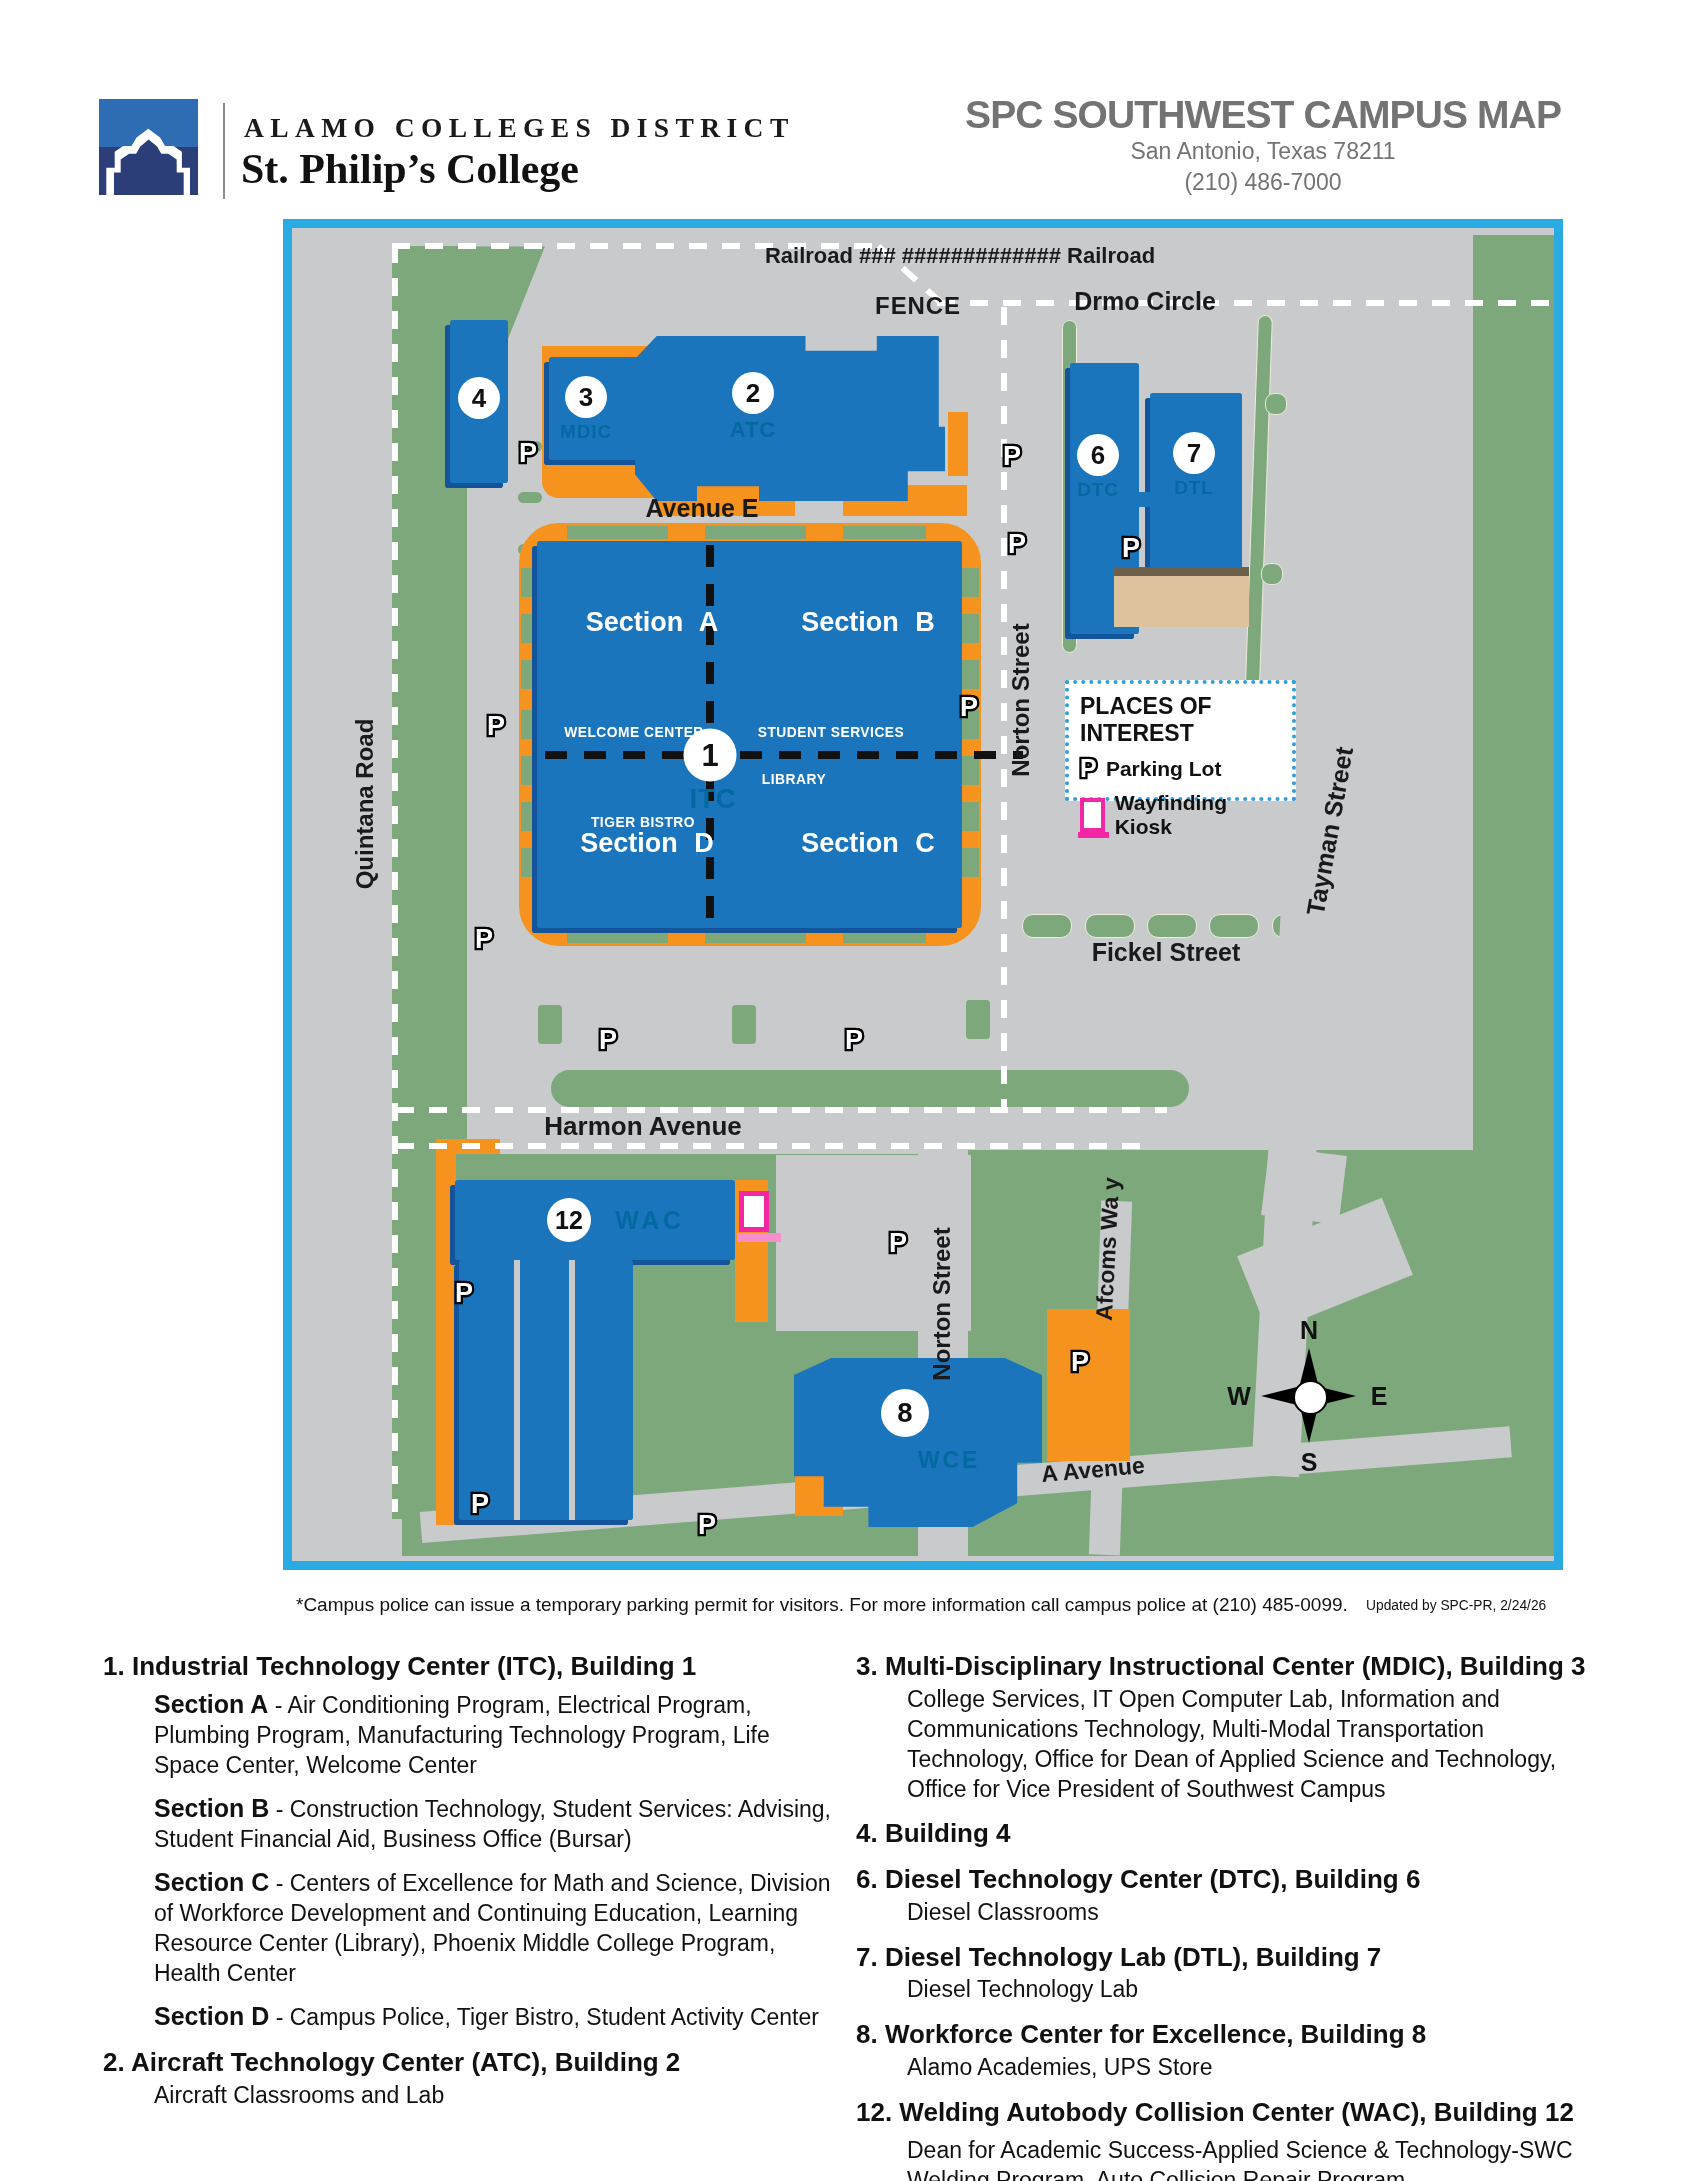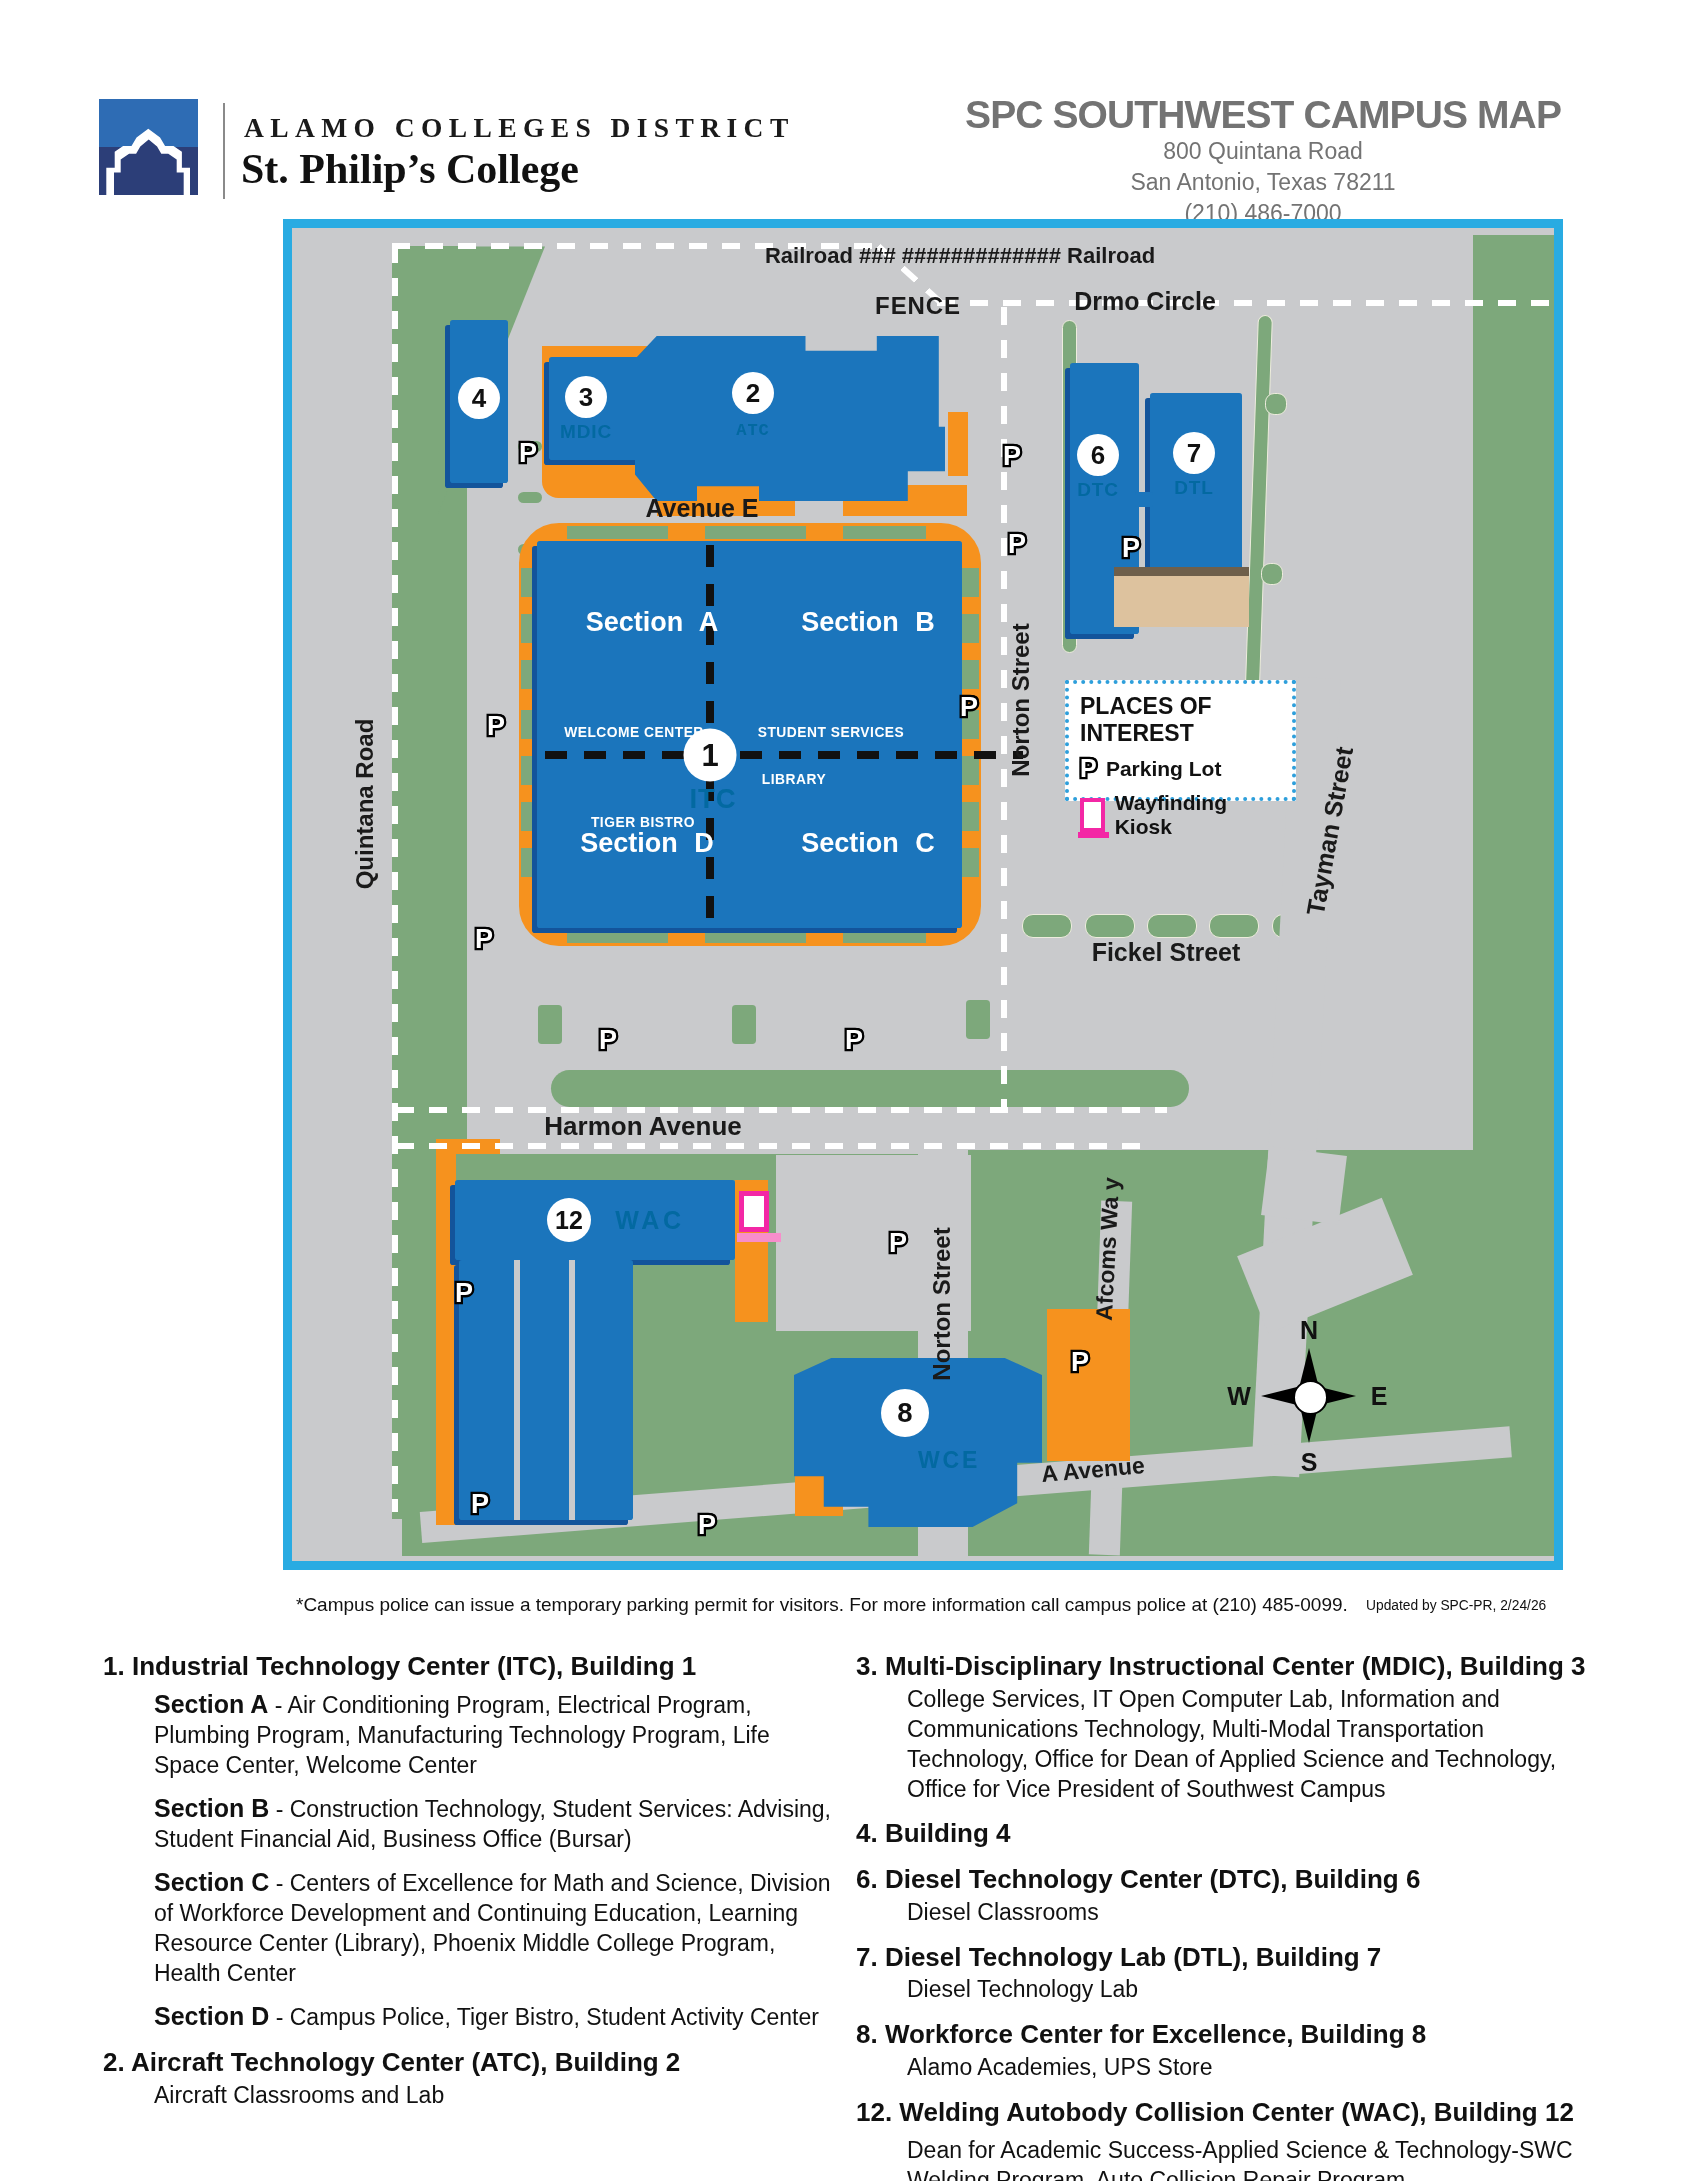--- a/index.html
+++ b/index.html
@@ -70,21 +70,20 @@
 
   <div class="logo">
     <div class="alamo"></div>
     <div class="alamo-inner"></div>
   </div>
   <div class="hdr-divider"></div>
   <div class="hdr-district">ALAMO COLLEGES DISTRICT</div>
   <div class="hdr-college">St. Philip’s College</div>
   <div class="hdr-right">
     <div class="hdr-title">SPC SOUTHWEST CAMPUS MAP</div>
-    <div class="hdr-addr">800 Quintana Road</div>
     <div class="hdr-addr">San Antonio, Texas 78211</div>
     <div class="hdr-addr">(210) 486-7000</div>
   </div>
 
   <div class="map">
 
     <div class="grn" style="left:100px;top:18.4px;width:75px;height:1273px;"></div>
     <div class="grn" style="left:100px;top:18.4px;width:153px;height:268px;clip-path:polygon(0 0,100% 0,30% 100%,0 100%);"></div>
     <div class="grn" style="left:1181px;top:7.3px;width:81px;height:1321px;"></div>
     <div class="grn" style="left:110px;top:926px;width:516px;height:402px;"></div>
@@ -186,21 +185,21 @@
     <div class="roomL" style="left:539px;top:504px;">STUDENT SERVICES</div>
     <div class="roomL" style="left:351px;top:582px;margin-top:12px;">TIGER BISTRO</div>
     <div class="roomL" style="left:502px;top:551px;">LIBRARY</div>
     <div class="bcircle" style="left:418px;top:527px;width:53px;height:53px;font-size:31px;">1</div>
     <div class="bcode" style="left:421px;top:571px;font-size:27.5px;">ITC</div>
 
     <div class="bcircle" style="left:187px;top:170px;width:42px;height:42px;font-size:26px;">4</div>
     <div class="bcircle" style="left:294px;top:169px;width:42px;height:42px;font-size:26px;">3</div>
     <div class="bcode" style="left:294px;top:204px;font-size:19px;">MDIC</div>
     <div class="bcircle" style="left:461px;top:165px;width:42px;height:42px;font-size:26px;">2</div>
-    <div class="bcode" style="left:461px;top:202px;font-size:17px;font-family:Liberation Mono, monospace;">ATC</div>
+    <div class="bcode" style="left:461px;top:202px;font-size:22px;">ATC</div>
     <div class="bcircle" style="left:806px;top:227px;width:42px;height:42px;font-size:26px;">6</div>
     <div class="bcode" style="left:806px;top:262px;font-size:19px;">DTC</div>
     <div class="bcircle" style="left:902px;top:225px;width:42px;height:42px;font-size:26px;">7</div>
     <div class="bcode" style="left:902px;top:260px;font-size:19px;">DTL</div>
     <div class="bcircle" style="left:277px;top:992px;width:44px;height:44px;font-size:25px;">12</div>
     <div class="bcode" style="left:358px;top:992px;font-size:25px;letter-spacing:3.7px;">WAC</div>
     <div class="bcircle" style="left:613px;top:1185px;width:48px;height:48px;font-size:27.5px;">8</div>
     <div class="bcode" style="left:613px;top:1232px;font-size:23px;letter-spacing:2.8px;margin-left:44px;">WCE</div>
 
     <div class="kiosk-map"></div>

